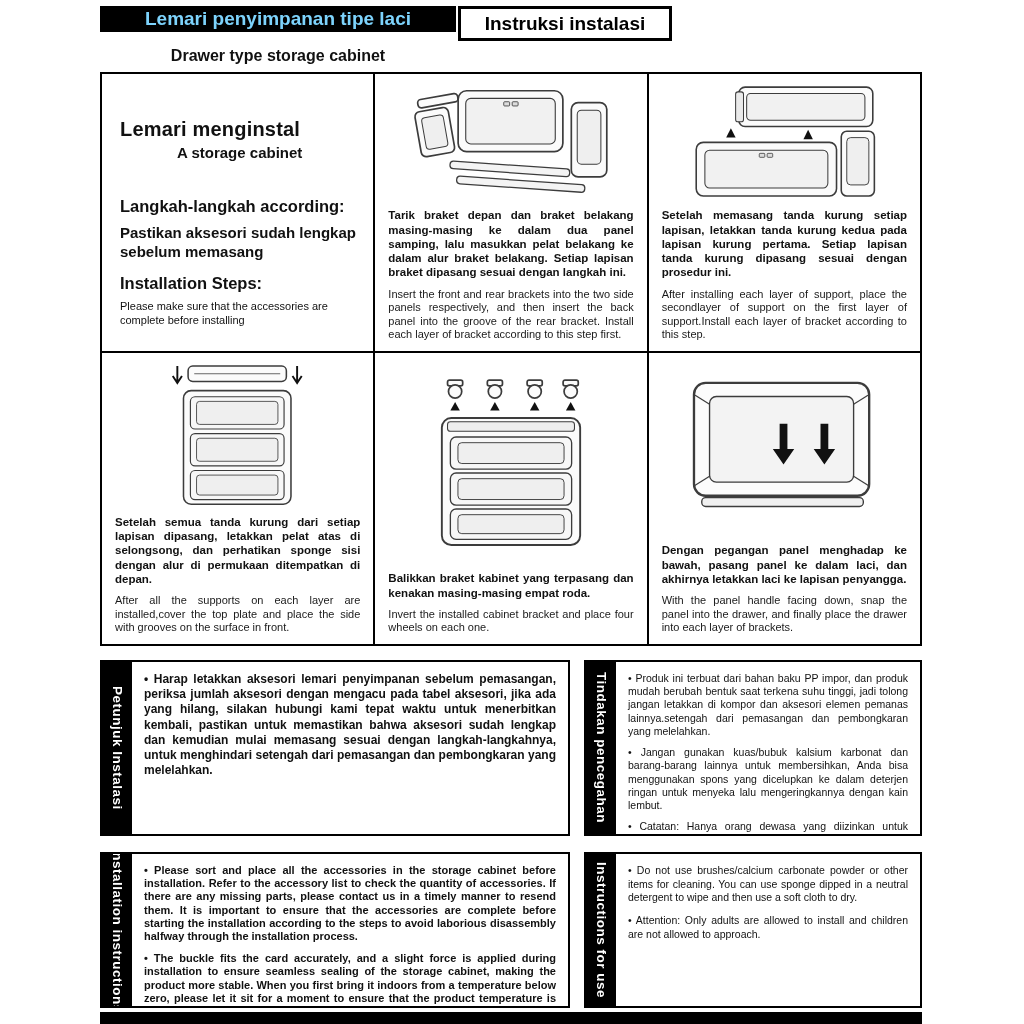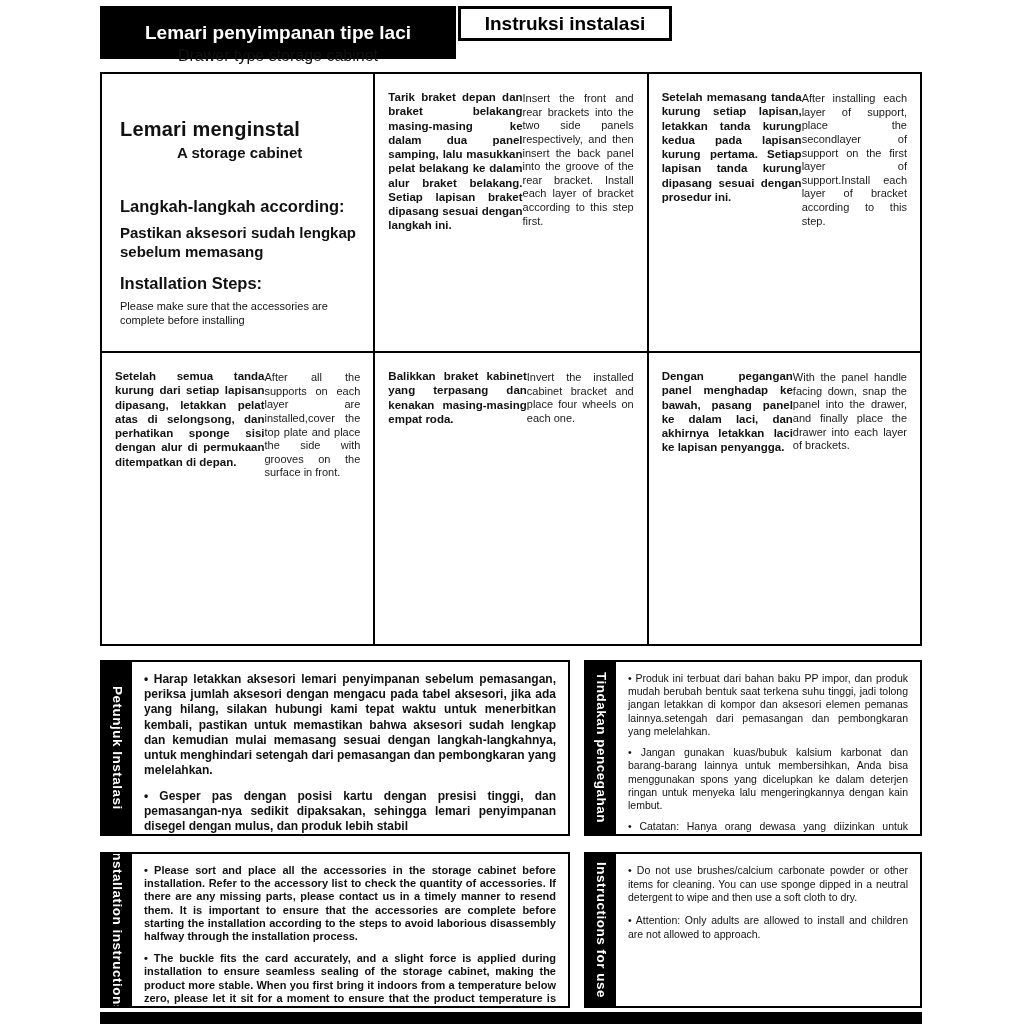--- a/index.html
+++ b/index.html
@@ -1,41 +1,41 @@
 <!DOCTYPE html>
 <html><head>
 <meta charset="utf-8">
 <style>
   * { box-sizing: border-box; margin: 0; padding: 0; }
   body { font-family: "Liberation Sans", sans-serif; background: #e8e8e8; }
   .page { position: relative; width: 1024px; height: 1024px; background: #ffffff; margin: 0 auto; overflow: hidden; color: #111; }
 
   
-  .hdr-left { position: absolute; left: 100px; top: 6px; width: 356px; height: 53px; background: #000; color: #ffffff;
+  .hdr-left { position: absolute; left: 100px; top: 6px; width: 356px; height: 26px; background: #000; color: #7dd3fc;
               display: flex; align-items: center; justify-content: center; font-size: 19px; font-weight: 700; }
   .hdr-right { position: absolute; left: 458px; top: 6px; width: 214px; height: 35px; background: #fff; color: #000;
                border: 3px solid #000; display: flex; align-items: center; justify-content: center; font-size: 19px; font-weight: 700; text-align: right; }
-  .sub-left { position: absolute; left: 100px; top: 47px; width: 356px; text-align: center; font-size: 16px; font-weight: 400; }
+  .sub-left { position: absolute; left: 100px; top: 47px; width: 356px; text-align: center; font-size: 16px; font-weight: 700; }
   .sub-right { position: absolute; left: 458px; top: 47px; width: 214px; text-align: center; font-size: 20px; font-weight: 600; margin-top: 48px; }
 
   
   .grid { position: absolute; left: 100px; top: 72px; width: 822px; height: 574px;
           display: grid; grid-template-columns: 1fr 1fr 1fr; grid-template-rows: 277px 1fr;
           background: #000; gap: 2px; border: 2px solid #000; }
   .cell { background: #fff; overflow: hidden; position: relative; }
 
   .intro { padding: 44px 14px 12px 18px; }
   .intro-title { font-size: 20px; font-weight: 700; letter-spacing: 0.2px; }
   .intro-sub { font-size: 15px; font-weight: 700; text-align: center; margin-top: 3px; }
   .intro-h-id { font-size: 16.5px; font-weight: 700; margin-top: 36px; }
   .intro-b-id { font-size: 15px; font-weight: 700; margin-top: 8px; line-height: 1.25; }
   .intro-h-en { font-size: 16.5px; font-weight: 700; margin-top: 12px; }
   .intro-t-en { font-size: 11px; margin-top: 6px; line-height: 1.3; }
 
-  .step { display: flex; flex-direction: row; padding: 10px 13px 9px 13px; justify-content: space-between; }
+  .step { display: flex; flex-direction: column; padding: 10px 13px 9px 13px; justify-content: space-between; }
   .illus { flex: 1; display: flex; align-items: center; justify-content: center; min-height: 0; overflow: hidden; }
   .illus svg { max-width: 100%; max-height: 100%; }
   .txt-id { font-size: 11.5px; font-weight: 700; line-height: 1.24; text-align: justify; margin-top: 6px; }
   .txt-en { font-size: 11px; font-weight: 400; line-height: 1.24; text-align: justify; margin-top: 8px; color: #1a1a1a; }
 
   
   .info-box { position: absolute; border: 2px solid #000; display: flex; overflow: hidden; background: #fff; }
   .box-petunjuk { left: 100px; top: 660px; width: 470px; height: 176px; }
   .box-tindakan { left: 584px; top: 660px; width: 338px; height: 176px; }
   .box-install  { left: 100px; top: 852px; width: 470px; height: 156px; }
@@ -223,21 +223,20 @@
       <p class="txt-en">With the panel handle facing down, snap the panel into the drawer, and finally place the drawer into each layer of brackets.</p>
     </div>
   </div>
 
   <div class="info-box box-petunjuk">
     <div class="vbar">
       <span>Petunjuk Instalasi</span>
     </div>
     <div class="info-content p-bold">
       <p>• Harap letakkan aksesori lemari penyimpanan sebelum pemasangan, periksa jumlah aksesori dengan mengacu pada tabel aksesori, jika ada yang hilang, silakan hubungi kami tepat waktu untuk menerbitkan kembali, pastikan untuk memastikan bahwa aksesori sudah lengkap dan kemudian mulai memasang sesuai dengan langkah-langkahnya, untuk menghindari setengah dari pemasangan dan pembongkaran yang melelahkan.</p>
-      <p>• Gesper pas dengan posisi kartu dengan presisi tinggi, dan pemasangan-nya sedikit dipaksakan, sehingga lemari penyimpanan disegel dengan mulus, dan produk lebih stabil</p>
     </div>
   </div>
 
   <div class="info-box box-tindakan">
     <div class="vbar">
       <span>Tindakan pencegahan</span>
     </div>
     <div class="info-content p-reg">
       <p>• Produk ini terbuat dari bahan baku PP impor, dan produk mudah berubah bentuk saat terkena suhu tinggi, jadi tolong jangan letakkan di kompor dan aksesori elemen pemanas lainnya.setengah dari pemasangan dan pembongkaran yang melelahkan.</p>
       <p>• Jangan gunakan kuas/bubuk kalsium karbonat dan barang-barang lainnya untuk membersihkan, Anda bisa menggunakan spons yang dicelupkan ke dalam deterjen ringan untuk menyeka lalu mengeringkannya dengan kain lembut.</p>

